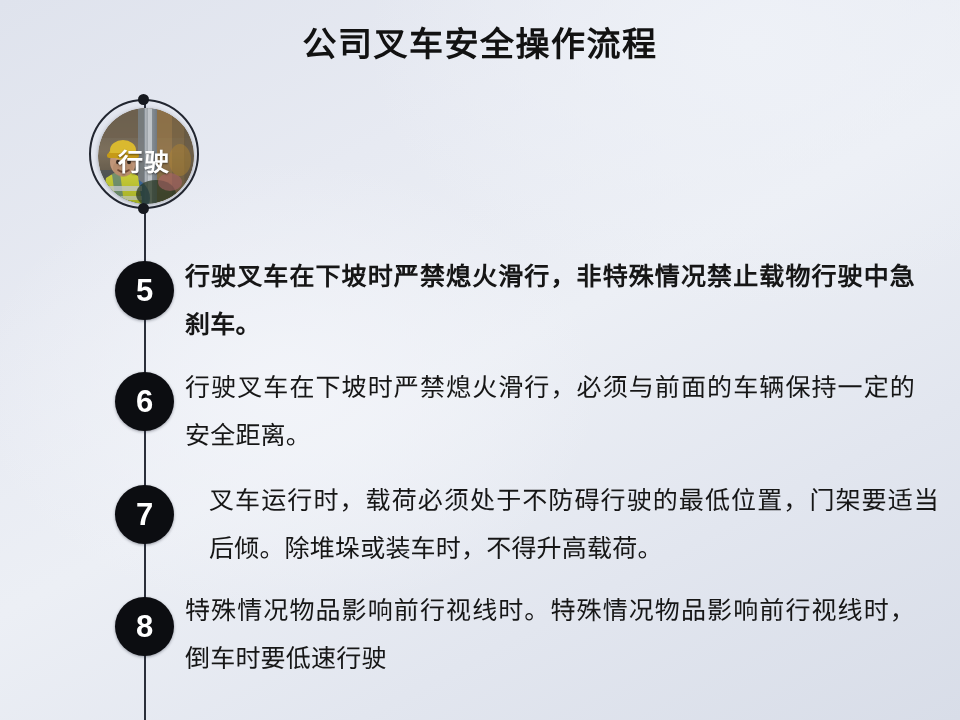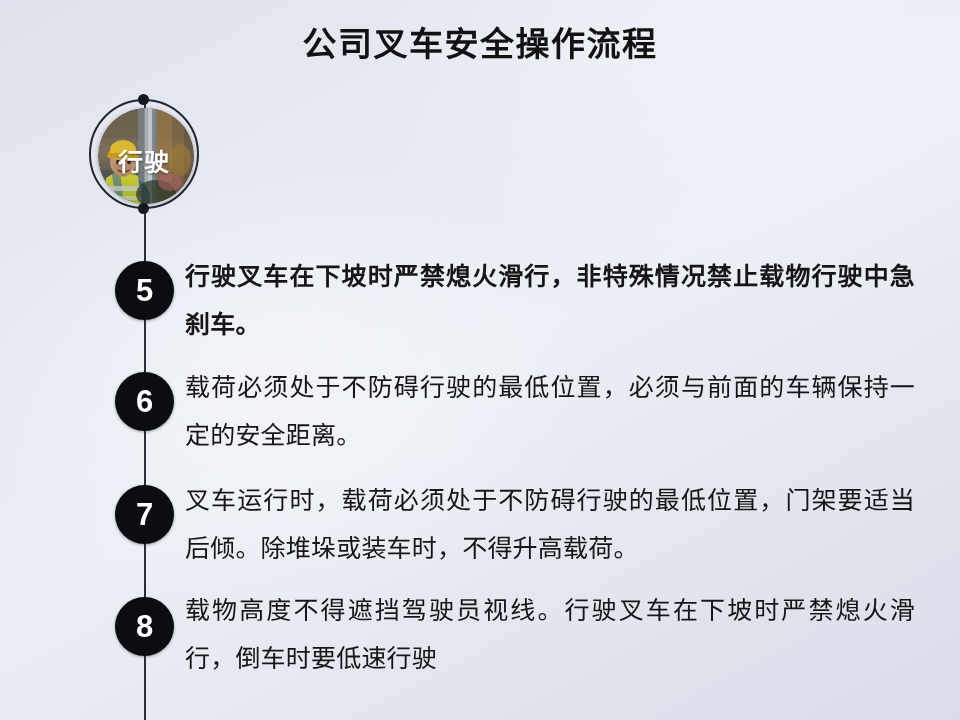--- a/index.html
+++ b/index.html
@@ -137,21 +137,21 @@
     letter-spacing: 0.2px;
     text-align: justify;
     text-justify: inter-ideograph;
   }
 
   .step-5 .badge     { top: 261px; }
   .step-5 .step-text { top: 252px; font-weight: bold; }
   .step-6 .badge     { top: 372px; }
   .step-6 .step-text { top: 363px; }
   .step-7 .badge     { top: 485px; }
-  .step-7 .step-text { top: 476px; }
+  .step-7 .step-text { top: 476px; margin-left: 24px; }
   .step-8 .badge     { top: 597px; }
   .step-8 .step-text { top: 586px; }
 </style>
 </head>
 <body>
 
 <div class="slide">
 
   <div class="title">公司叉车安全操作流程</div>
 
@@ -215,26 +215,26 @@
     <div class="hero-label">行驶</div>
   </div>
 
   <div class="step step-5">
     <div class="badge">5</div>
     <div class="step-text">行驶叉车在下坡时严禁熄火滑行，非特殊情况禁止载物行驶中急刹车。</div>
   </div>
 
   <div class="step step-6">
     <div class="badge">6</div>
-    <div class="step-text">载荷必须处于不防碍行驶的最低位置，必须与前面的车辆保持一定的安全距离。</div>
+    <div class="step-text">行驶叉车在下坡时严禁熄火滑行，必须与前面的车辆保持一定的安全距离。</div>
   </div>
 
   <div class="step step-7">
     <div class="badge">7</div>
     <div class="step-text">叉车运行时，载荷必须处于不防碍行驶的最低位置，门架要适当后倾。除堆垛或装车时，不得升高载荷。</div>
   </div>
 
   <div class="step step-8">
     <div class="badge">8</div>
-    <div class="step-text">载物高度不得遮挡驾驶员视线。行驶叉车在下坡时严禁熄火滑行，倒车时要低速行驶</div>
+    <div class="step-text">特殊情况物品影响前行视线时。特殊情况物品影响前行视线时，倒车时要低速行驶</div>
   </div>
 
 </div>
 
 </body></html>

